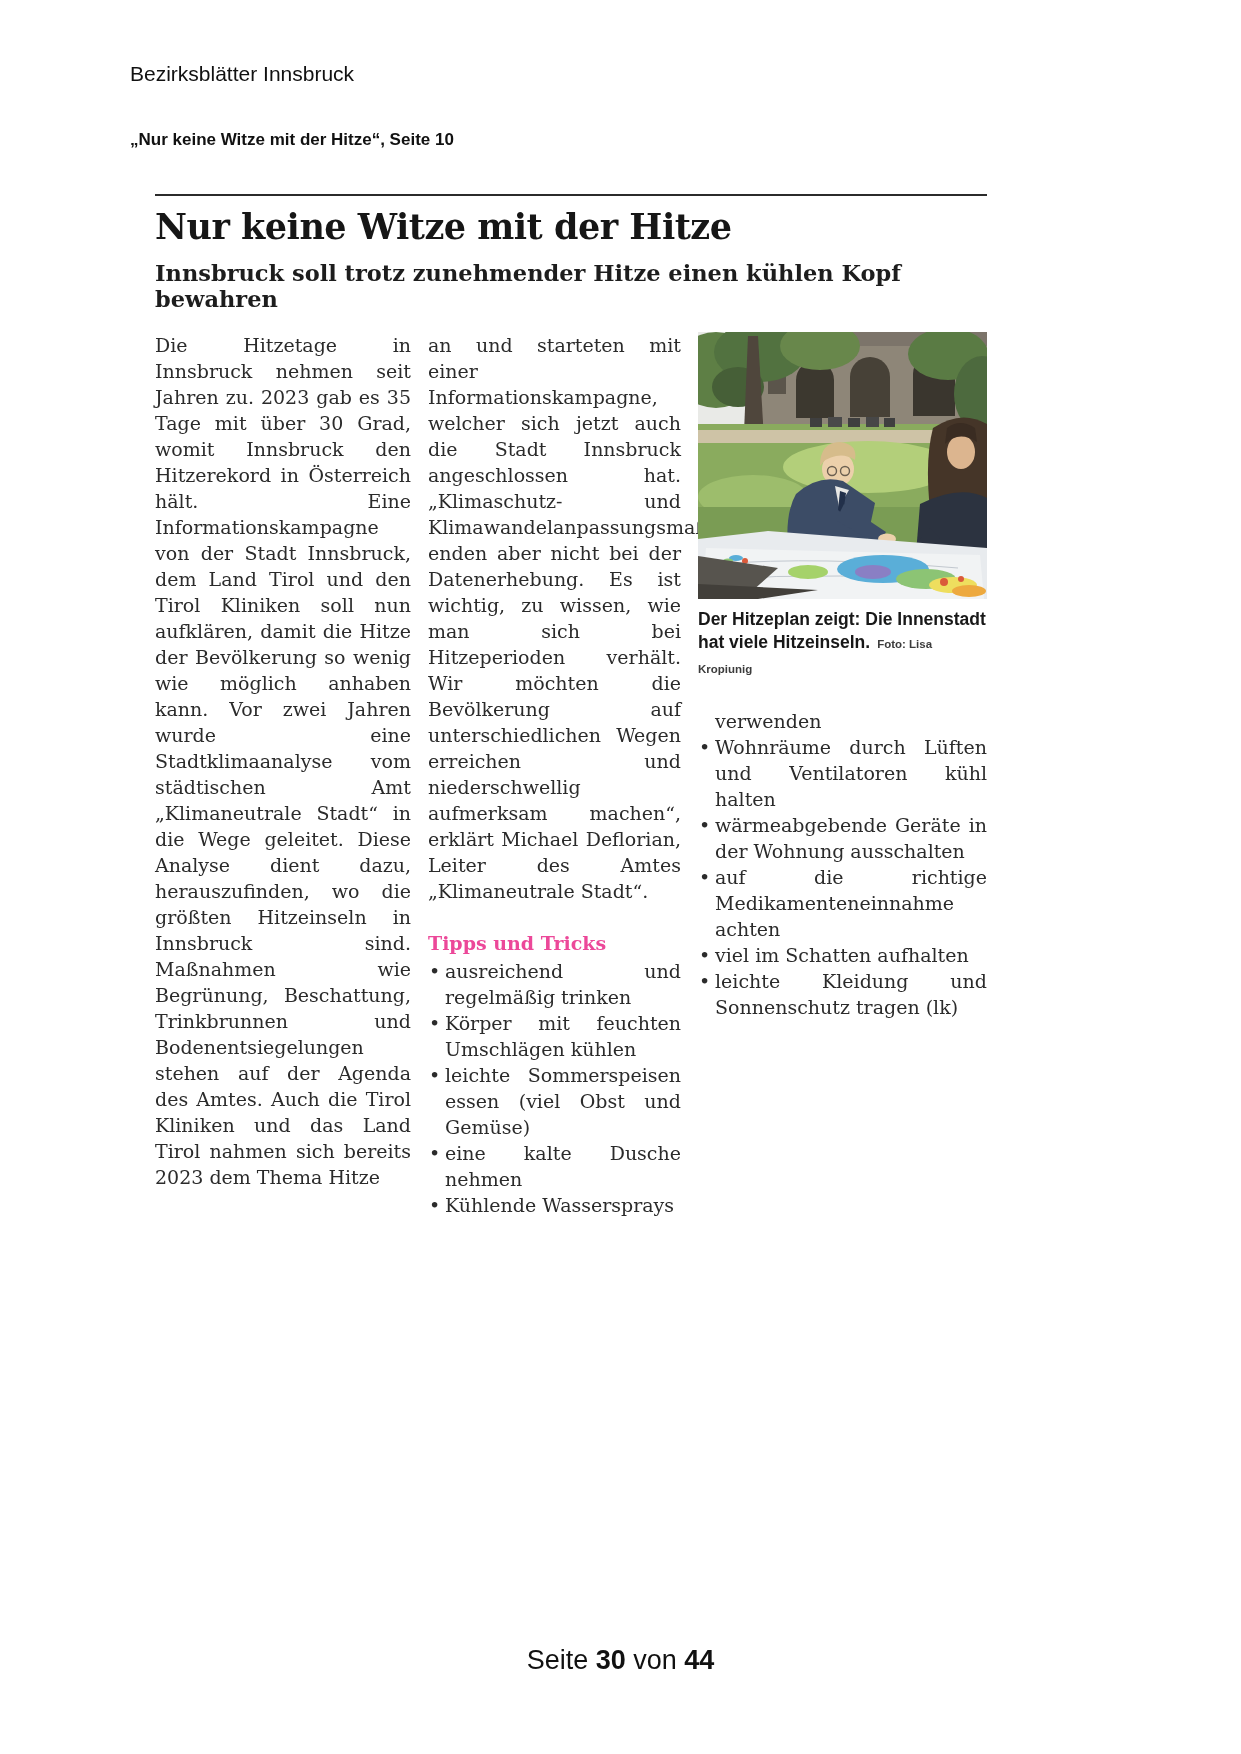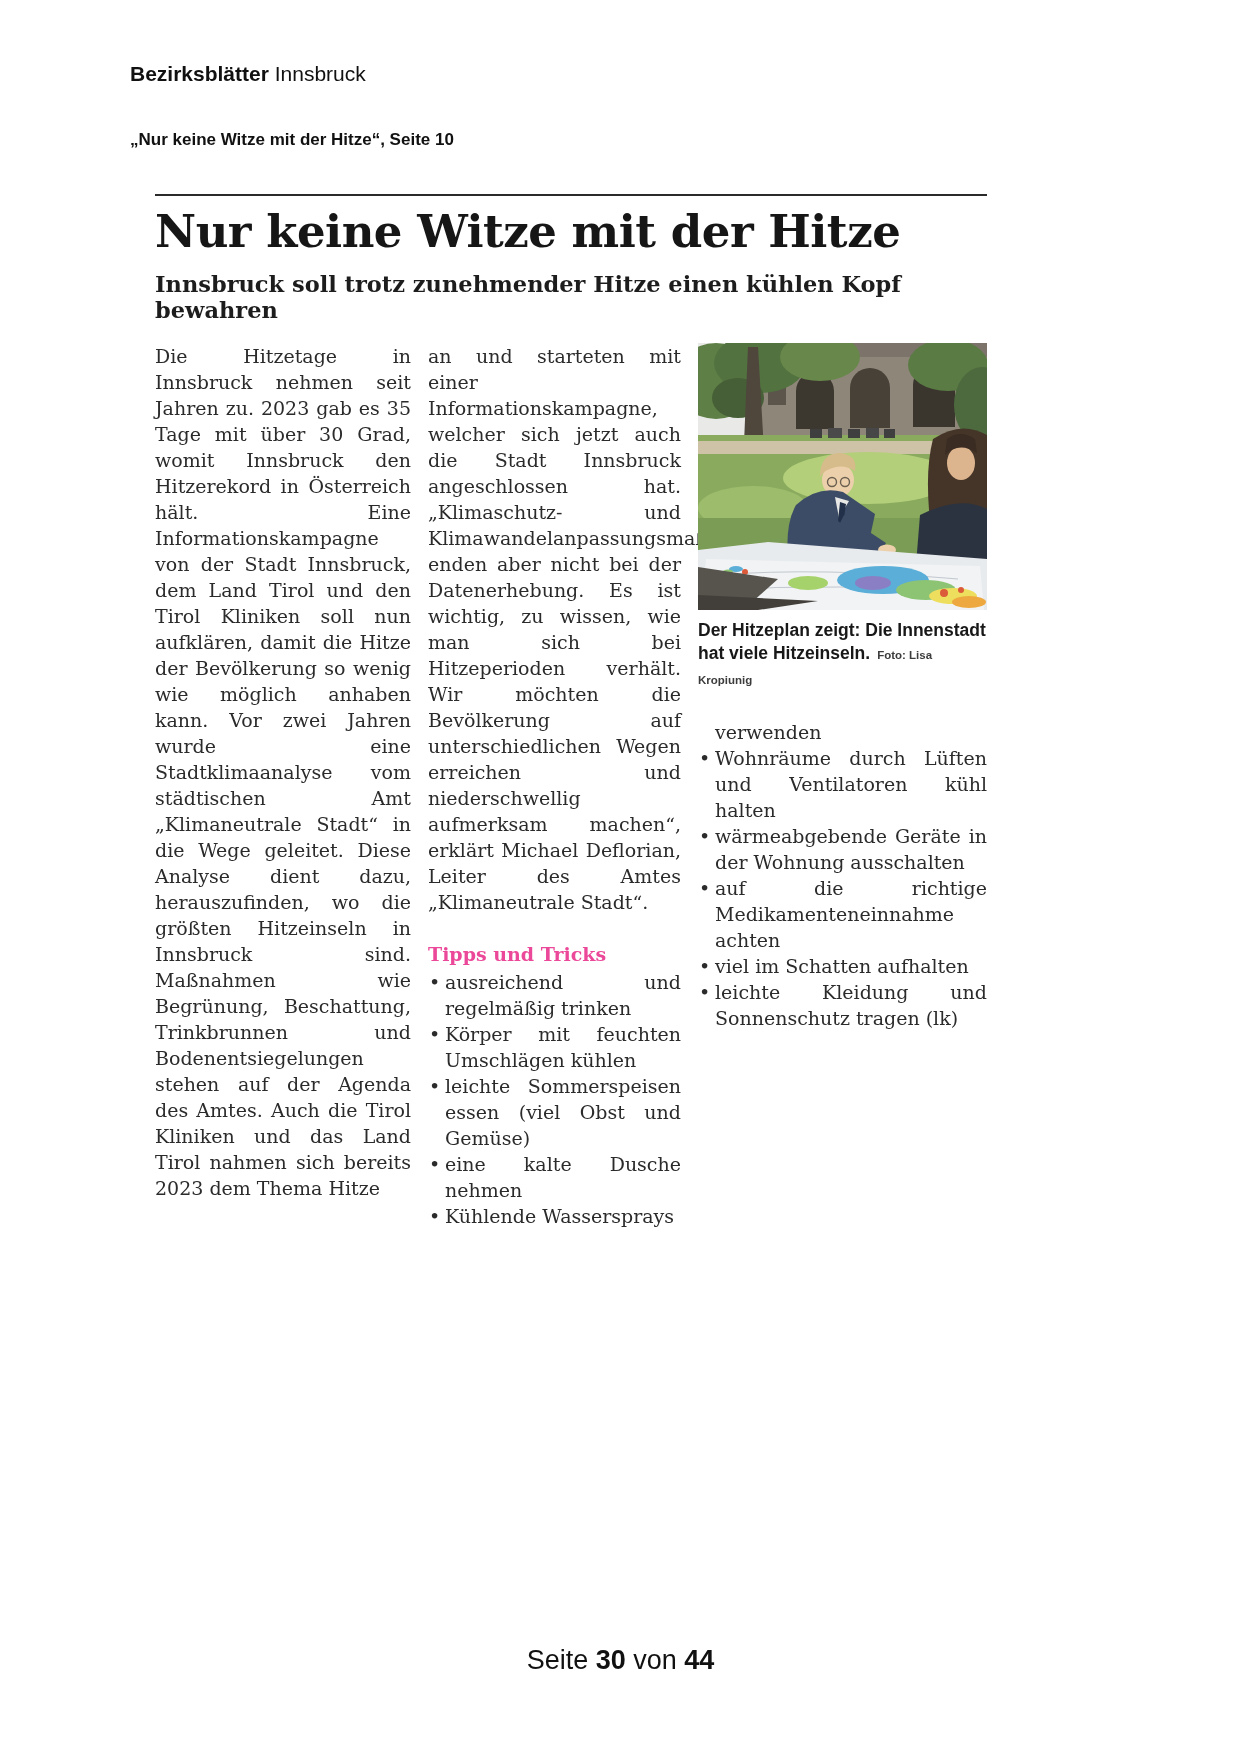--- a/index.html
+++ b/index.html
@@ -1,27 +1,27 @@
 <!DOCTYPE html>
 <html lang="de"><head>
 <meta charset="utf-8">
 <style>
   html,body{margin:0;padding:0;background:#ffffff;}
   .page{position:relative;width:1241px;height:1754px;background:#ffffff;overflow:hidden;}
 
   .hdr{position:absolute;left:130px;top:62px;font-family:"Liberation Sans",sans-serif;
        font-size:21px;color:#111;}
-  .hdr .brand{font-weight:bold;}
+  .hdr .brand{font-weight:normal;}
   .toc{position:absolute;left:130px;top:130px;font-family:"Liberation Sans",sans-serif;
        font-size:17px;font-weight:bold;color:#111;}
 
   .article{position:absolute;left:155px;top:194px;width:832px;
            border-top:2px solid #2b2b2b;padding-top:8px;}
   .headline{font-family:"DejaVu Serif","Liberation Serif",serif;font-weight:700;
-            font-size:45px;line-height:1.08;letter-spacing:-0.5px;color:#161616;margin:4px 0 0;}
+            font-size:35px;line-height:1.08;letter-spacing:-0.5px;color:#161616;margin:4px 0 0;}
   .subheadline{font-family:"DejaVu Serif","Liberation Serif",serif;font-weight:700;
             font-size:22.5px;color:#1d1d1d;margin-top:14px;}
 
   .cols{display:flex;gap:17px;margin-top:20px;}
   .col{font-family:"DejaVu Serif","Liberation Serif",serif;font-size:19px;line-height:26px;
        color:#2b2b2b;text-align:justify;hyphens:auto;-webkit-hyphens:auto;}
   .col p{margin:0;}
   .col1{width:256px;}
   .col2{width:253px;}
   .col3{width:289px;}

